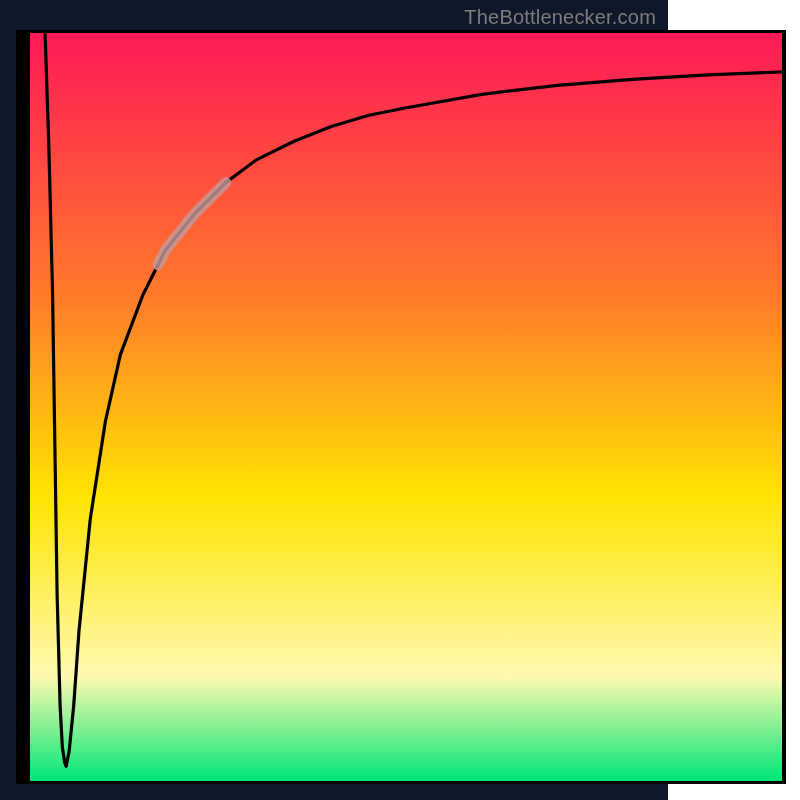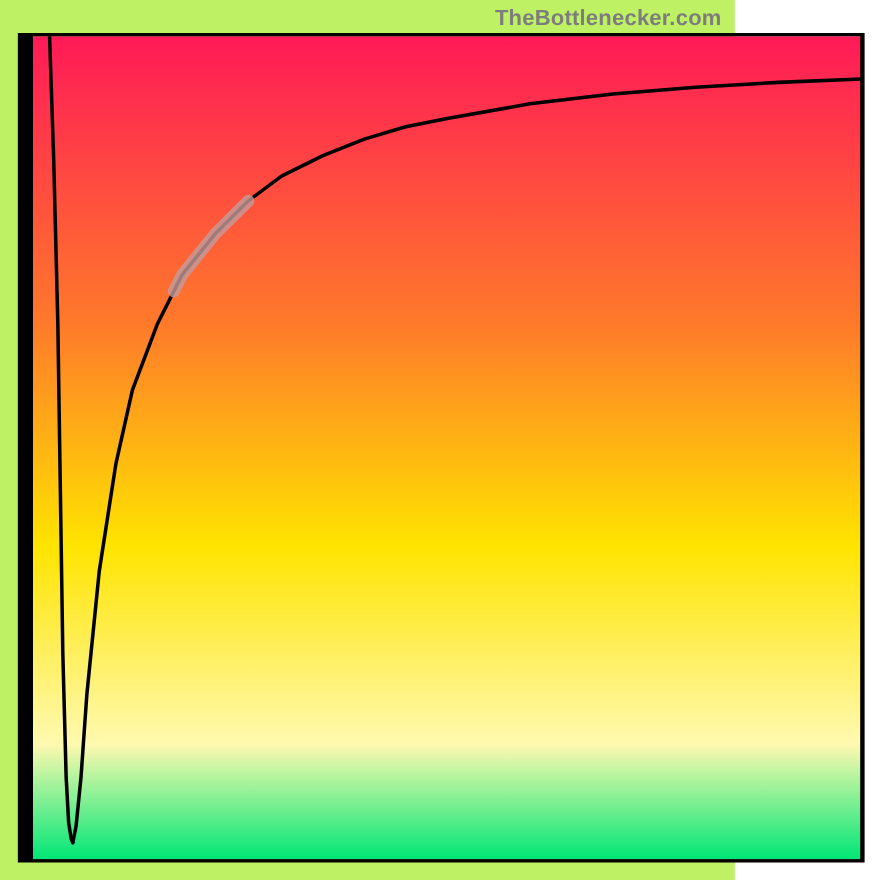--- a/index.html
+++ b/index.html
@@ -1,22 +1,21 @@
 <!DOCTYPE html>
 <html><head>
 <meta charset="utf-8">
 <style>
   * { margin: 0; padding: 0; box-sizing: border-box; }
   html, body { width: 800px; height: 800px; overflow: hidden; background: #fff; }
   .stage {
     position: relative;
     width: 668px;
     height: 800px;
-    background: #bef264;
-    font-weight: bold;
+    background: #0f172a;
   }
   .attribution {
     position: absolute;
     top: 6px;
     right: 12px;
     font-family: Arial, Helvetica, sans-serif;
     font-size: 20px;
     color: #7d7d7d;
     letter-spacing: 0.2px;
   }

